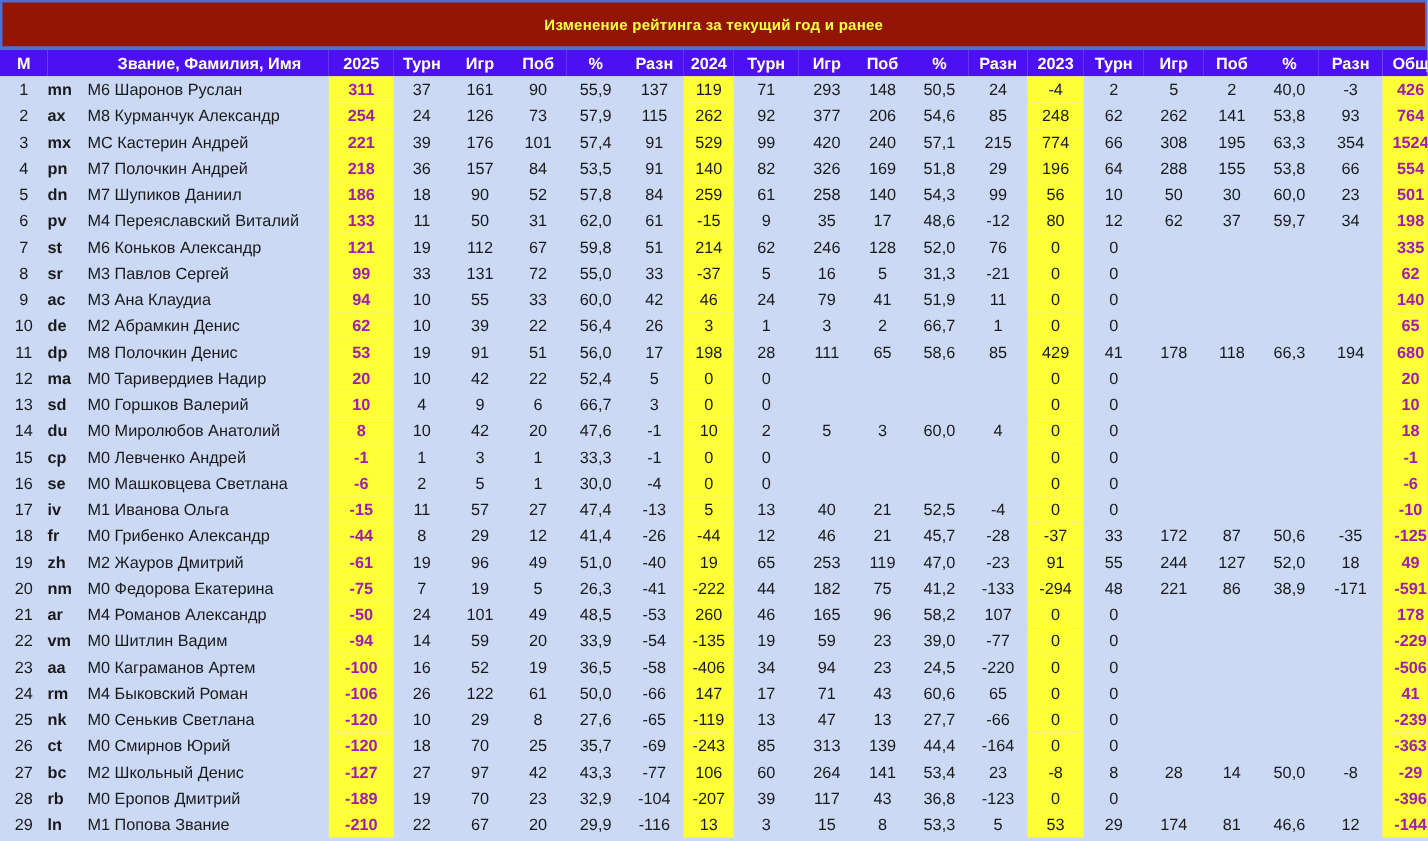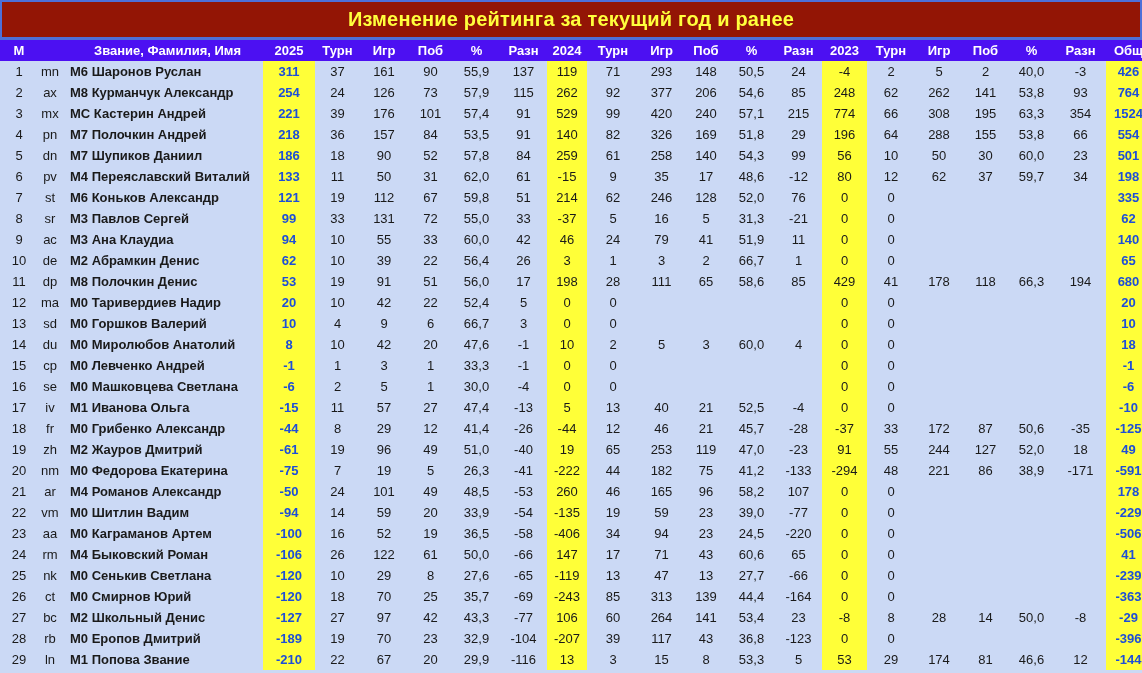--- a/index.html
+++ b/index.html
@@ -9,21 +9,21 @@
     font-family: "Liberation Sans", "DejaVu Sans", sans-serif;
   }
   .title-bar {
     box-sizing: border-box;
     width: 1142px; height: 40px;
     background: #931505;
     border: 2px solid #4d6fd8;
     border-bottom: 3px solid #4d6fd8;
     color: #ffff3c;
     font-weight: bold;
-    font-size: 20px;
+    font-size: 12px;
     display: flex; align-items: center; justify-content: center;
     letter-spacing: 0.2px;
   }
   table {
     border-collapse: collapse;
     table-layout: fixed;
     width: 1142px;
   }
   thead th {
     background: #4c10f2;
@@ -38,24 +38,24 @@
   thead th.name-h { text-align: center; padding-left: 4px; }
   tbody td {
     height: 21px;
     padding: 0;
     font-size: 13px;
     color: #1a1a1a;
     text-align: center;
     white-space: nowrap;
     background: #cbd9f5;
   }
-  tbody td.code { font-weight: normal; text-align: center; padding-right: 6px; }
-  tbody td.name { text-align: left; padding-left: 2px; font-weight: bold; }
+  tbody td.code { font-weight: bold; text-align: left; padding-right: 6px; }
+  tbody td.name { text-align: left; padding-left: 2px; }
   td.yr, td.yr-b { background: #ffff38; }
-  td.yr-b { font-weight: bold; color: #1d4ed8; }
+  td.yr-b { font-weight: bold; color: #a21caf; }
 </style>
 </head>
 <body>
 
 <div class="title-bar">Изменение рейтинга за текущий год и ранее</div>
 
 <table>
   <colgroup>
     <col style="width:38px">
     <col style="width:30px">

